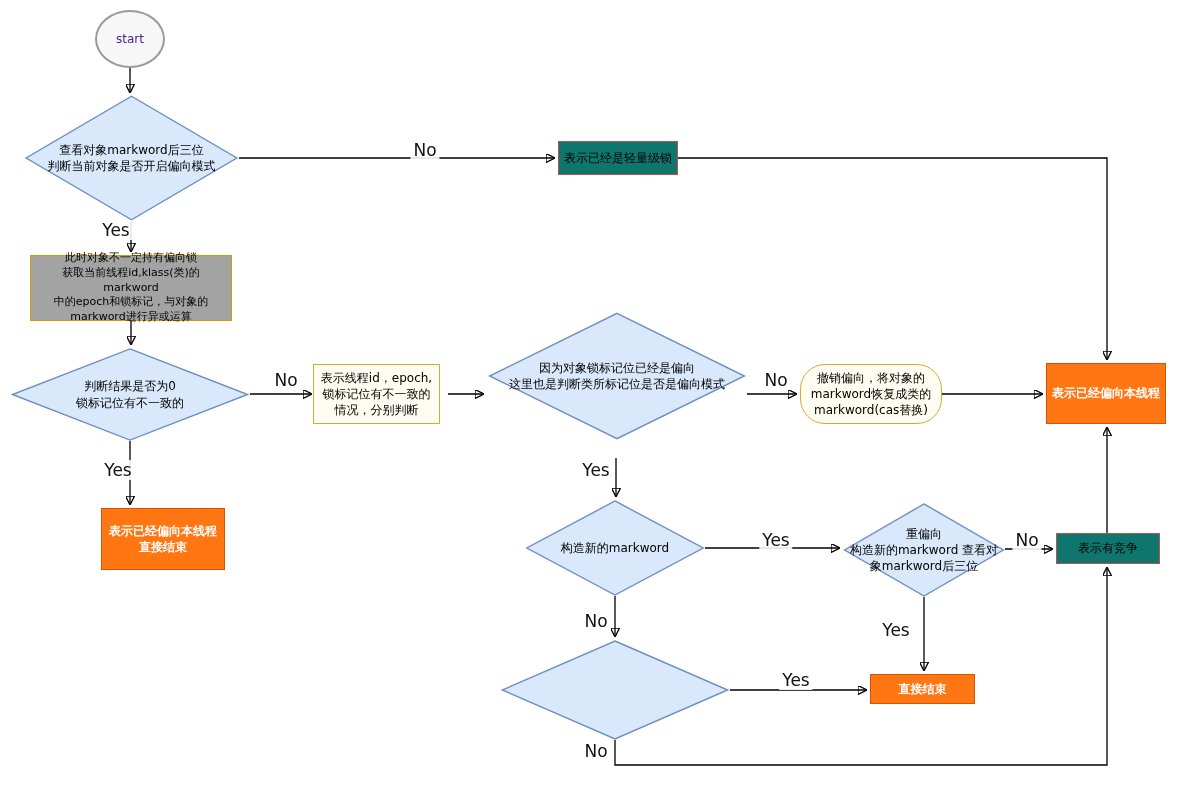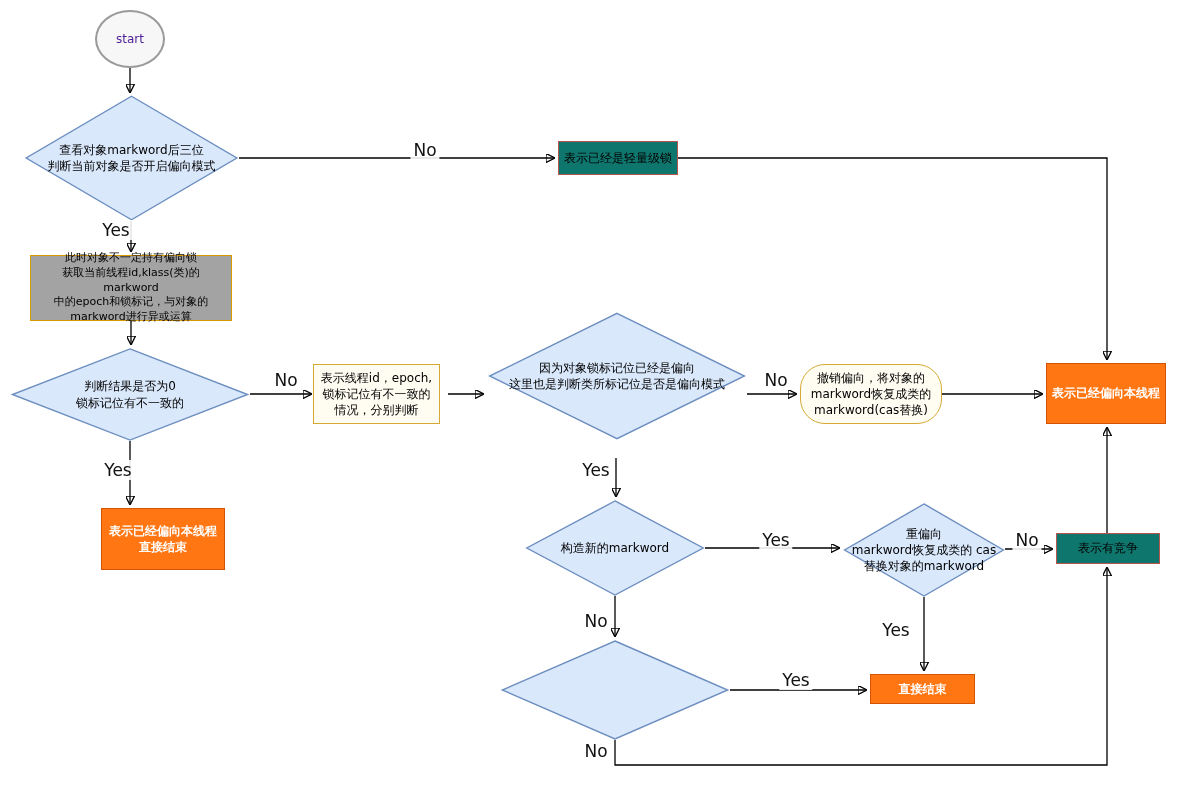--- a/index.html
+++ b/index.html
@@ -114,21 +114,21 @@
         <polygon points="50,1 99,50 50,99 1,50" vector-effect="non-scaling-stroke"></polygon>
       </svg>
     <div class="label">构造新的markword</div>
   </div>
 
   <div class="node diamond" style="left:843px;top:503px;width:162px;height:94px;">
     <svg class="shape" viewBox="0 0 100 100" preserveAspectRatio="none">
         <polygon points="50,1 99,50 50,99 1,50" vector-effect="non-scaling-stroke"></polygon>
       </svg>
     <div class="label">重偏向
-markword恢复成类的 cas替换对象的markword</div>
+构造新的markword 查看对象markword后三位</div>
   </div>
 
   <div class="node rect-pink" style="left:1056px;top:533px;width:104px;height:31px;">
     <div class="label">表示有竞争</div>
   </div>
 
   <div class="node rect-orange" style="left:870px;top:674px;width:105px;height:30px;">
     <div class="label">直接结束</div>
   </div>
 

